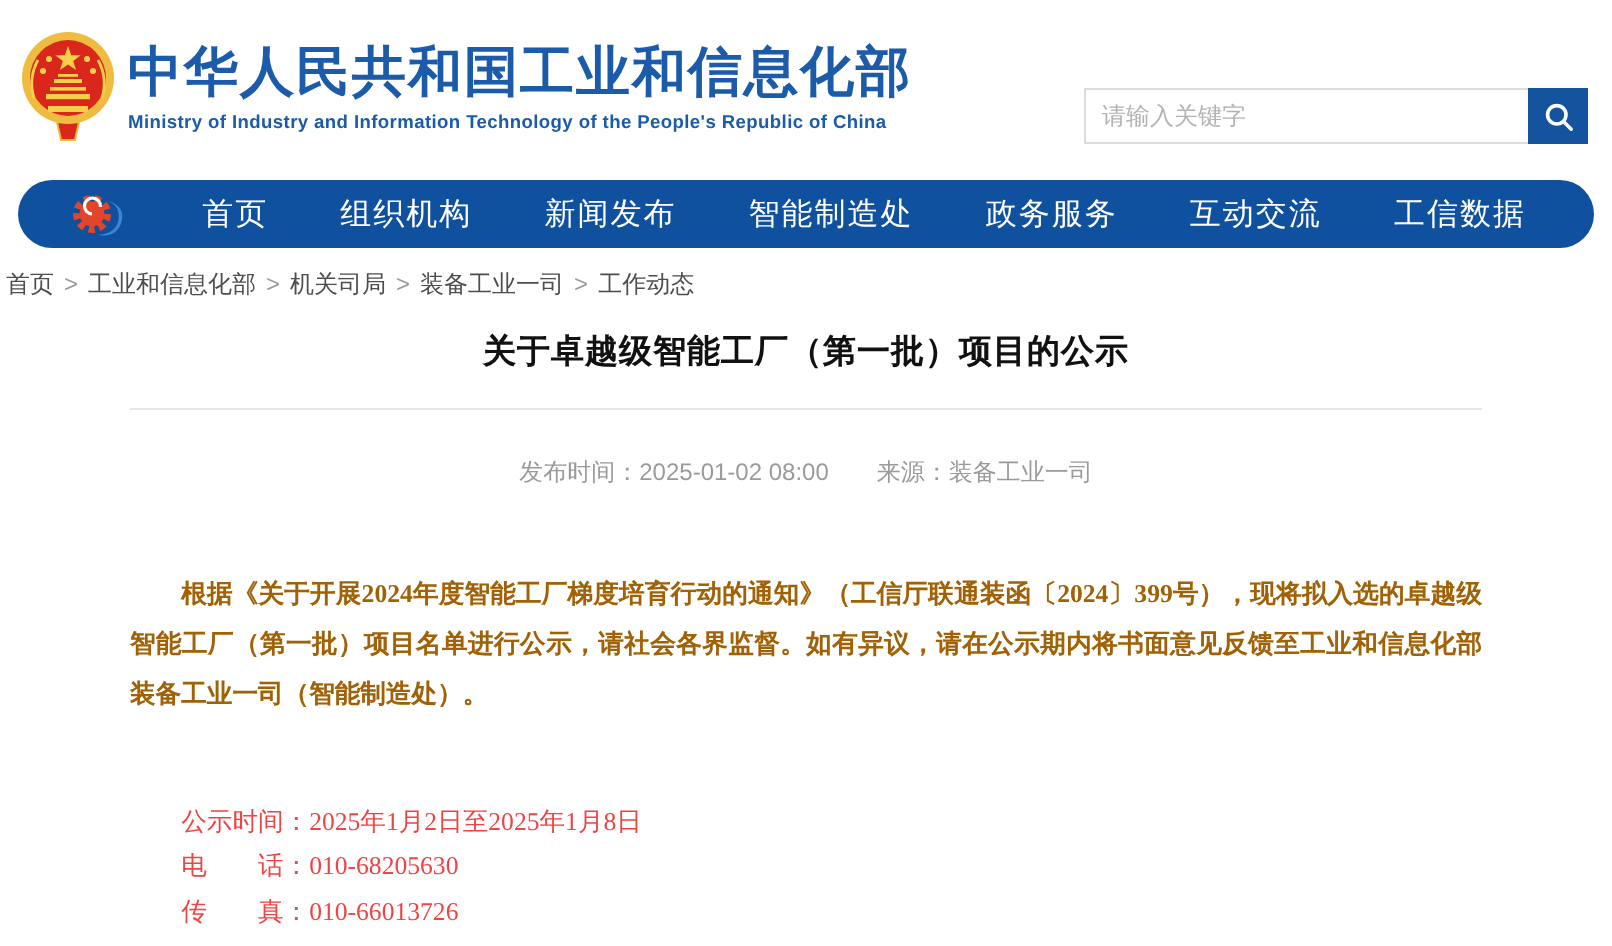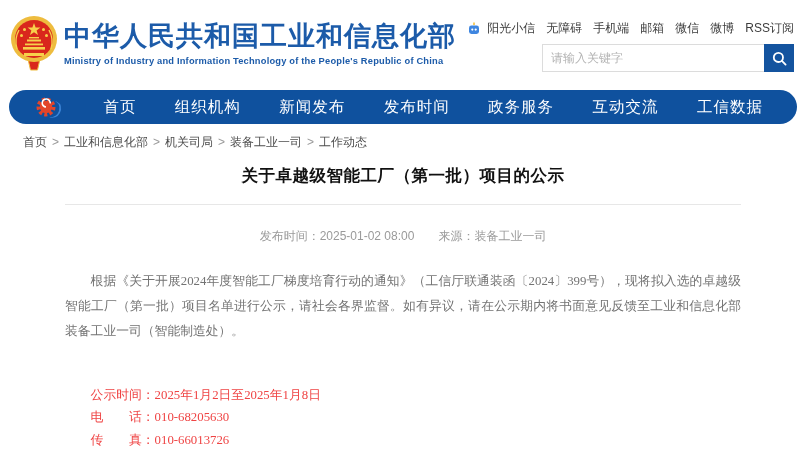--- a/index.html
+++ b/index.html
@@ -25,34 +25,34 @@
   .search-btn { width:30px; height:28px; background:#14549f; border:none; cursor:pointer;
     display:flex; align-items:center; justify-content:center; }
 
   
   .main-nav { margin:2px 9px 0 9px; height:34px; background:#0f519e; border-radius:17px;
     display:flex; align-items:center; justify-content:space-between; padding:0 34px 0 26px; }
   .main-nav a { color:#fff; font-size:15.5px; text-decoration:none; cursor:pointer; letter-spacing:1px; }
   .nav-logo { display:flex; align-items:center; }
 
   
-  .breadcrumb { padding:10px 0 6px 3px; font-size:12px; color:#4d4d4d;margin-left:20px; }
+  .breadcrumb { padding:10px 0 6px 3px; font-size:12px; color:#4d4d4d; }
   .breadcrumb a { color:#4d4d4d; text-decoration:none; cursor:pointer; }
   .breadcrumb .sep { color:#999; margin:0 5px; }
 
   
   .article { width:676px; margin:0 auto; font-family:"Liberation Serif","DejaVu Serif",serif; }
   .page-title { margin-top:8px; text-align:center; font-size:16.5px; font-weight:bold; color:#111;
     font-family:"Liberation Sans","DejaVu Sans",sans-serif; letter-spacing:.5px; }
   .title-divider { margin-top:17px; border-bottom:1px solid #e7e7e7; }
   .publish-meta { margin-top:23px; text-align:center; font-size:12px; color:#9a9a9a;
     font-family:"Liberation Sans","DejaVu Sans",sans-serif; }
   .publish-meta .src { margin-left:24px; }
-  .article-paragraph { margin-top:24px; font-size:12.8px; color:#737373; line-height:1.95;
-    text-indent:2em; text-align:justify; }
+  .article-paragraph { margin-top:40px; font-size:12.8px; color:#a16207; line-height:1.95;
+    text-indent:2em; text-align:justify;font-weight:bold; }
   .details { margin-top:40px; padding-left:2em; font-size:12.8px; color:#ef4444; line-height:1.75; }
 </style>
 </head>
 <body>
 
 <header class="site-header">
   <span class="emblem">
     <svg width="48" height="58" viewBox="0 0 48 58">
       <polygon points="18,46 30,46 27.5,57 20.5,57" fill="#d9271c" stroke="#eebc3e" stroke-width="1"></polygon>
       <circle cx="24" cy="26" r="23" fill="#eebc3e"></circle>
@@ -70,37 +70,20 @@
       <path d="M41 36 q3 -10 -2 -19" stroke="#f7d04b" stroke-width="1.4" fill="none"></path>
       <rect x="14" y="40" width="20" height="3" fill="#f7d04b"></rect>
     </svg>
   </span>
 
   <div class="brand">
     <h1>中华人民共和国工业和信息化部</h1>
     <div class="sub">Ministry of Industry and Information Technology of the People's Republic of China</div>
   </div>
 
-  <nav class="quick-links">
-    <span class="ai-ico">
-      <svg width="14" height="14" viewBox="0 0 14 14">
-        <rect x="6.3" y="0.5" width="1.4" height="2.6" fill="#f5b921"></rect>
-        <rect x="2" y="3.6" width="10" height="8.4" rx="2.4" fill="#3f86e0"></rect>
-        <circle cx="5.3" cy="7.6" r="1.1" fill="#fff"></circle>
-        <circle cx="8.7" cy="7.6" r="1.1" fill="#fff"></circle>
-      </svg>
-    </span>
-    <a>阳光小信</a>
-    <a>无障碍</a>
-    <a>手机端</a>
-    <a>邮箱</a>
-    <a>微信</a>
-    <a>微博</a>
-    <a>RSS订阅</a>
-  </nav>
 
   <div class="search-box">
     <input type="text" placeholder="请输入关键字" style="">
     <button class="search-btn">
       <span style="display:inline-flex;">
         <svg width="15" height="15" viewBox="0 0 15 15">
           <circle cx="6.4" cy="6.4" r="4.6" fill="none" stroke="#fff" stroke-width="1.8"></circle>
           <line x1="9.9" y1="9.9" x2="13.6" y2="13.6" stroke="#fff" stroke-width="1.8" stroke-linecap="round"></line>
         </svg>
       </span>
@@ -113,21 +96,21 @@
     <svg width="30" height="24" viewBox="0 0 30 24">
       <circle cx="11" cy="12" r="7.5" fill="none" stroke="#e2452a" stroke-width="4" stroke-dasharray="3 2.2"></circle>
       <circle cx="11" cy="12" r="6.2" fill="#e2452a"></circle>
       <path d="M11 12 a4 4 0 1 1 4.2 -3.6" fill="none" stroke="#fff" stroke-width="1.6"></path>
       <path d="M17 5 q9 2 7 11 q-2 6 -10 6.5 q10 1.5 12 -7.5 q1.3 -8 -9 -10z" fill="#3c84d6"></path>
     </svg>
   </span>
   <a>首页</a>
   <a>组织机构</a>
   <a>新闻发布</a>
-  <a>发布时间</a>
+  <a>智能制造处</a>
   <a>政务服务</a>
   <a>互动交流</a>
   <a>工信数据</a>
 </nav>
 
 <div class="breadcrumb">
   <a>首页</a><span class="sep">&gt;</span><a>工业和信息化部</a><span class="sep">&gt;</span><a>机关司局</a><span class="sep">&gt;</span><a>装备工业一司</a><span class="sep">&gt;</span><a>工作动态</a>
 </div>
 
 <main class="article">

